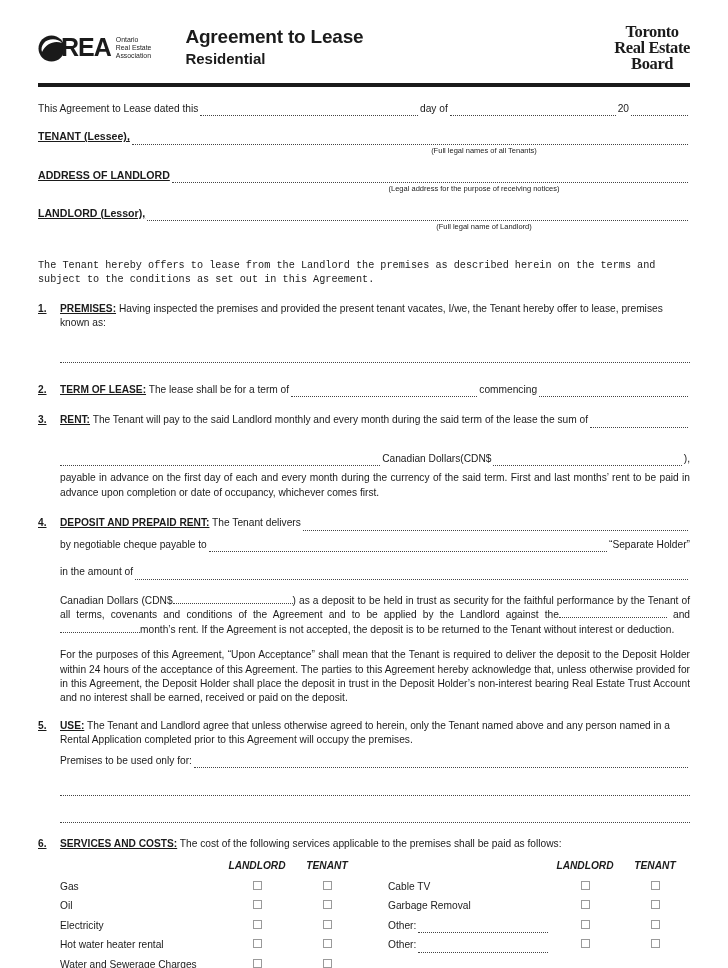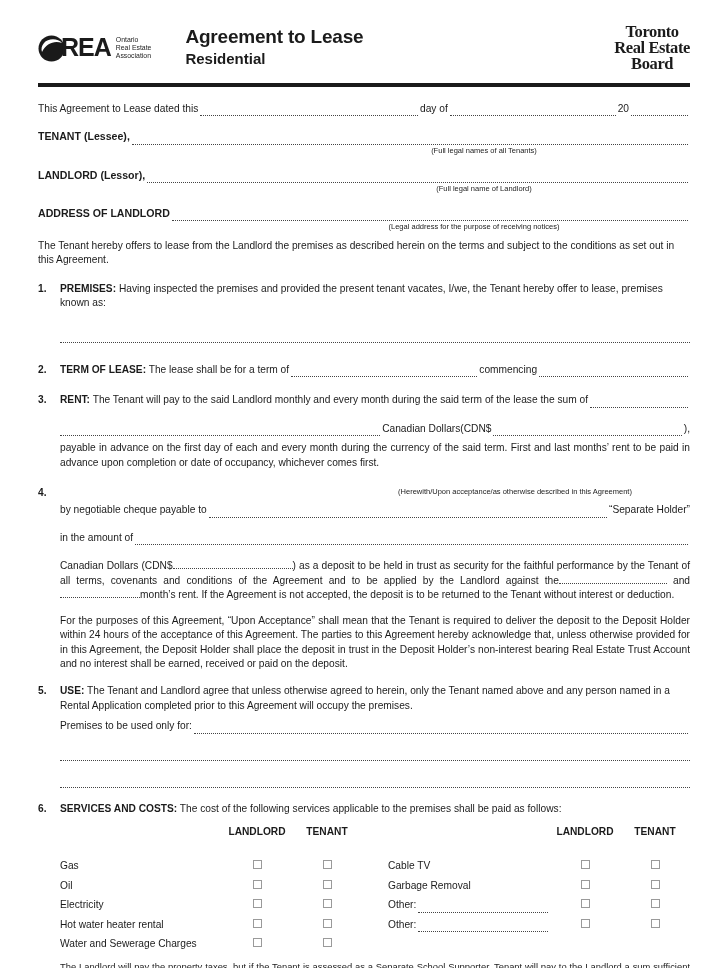--- a/index.html
+++ b/index.html
@@ -22,41 +22,41 @@
   .form-subtitle { font-size:15px; font-weight:800; margin-top:1px; }
   .treb { font-family:"Liberation Serif", serif; font-weight:bold; font-size:16.5px;
           line-height:0.95; text-align:center; letter-spacing:-0.4px; }
   .rule { height:4px; background:#1a1a1a; margin-top:9px; }
 
   
   .fline { display:flex; align-items:flex-end; }
   .lead { flex:1; border-bottom:1.3px dotted #444; height:0.85em; margin:0 2px; }
   .ilead { display:inline-block; border-bottom:1.3px dotted #444; height:0.8em; }
   .dotline { border-bottom:1.3px dotted #444; height:1em; }
-  .b { font-weight:bold; }
+  .b { font-weight:bold;text-decoration:underline; }
   .cap { font-size:7.5px; color:#222; line-height:1.2; }
   .caprow { display:flex; margin-top:1px;gap:20px; }
   .just { text-align:justify; }
 
   .dateline { margin-top:15px; }
   .party { margin-top:13px; }
   .party .b { font-size:10.6px; }
-  .offer { margin-top:8px; }
+  .offer { margin-top:28px;font-family:Liberation Mono, monospace; }
 
   
   .sec { display:flex; margin-top:14px; }
   .num { width:22px; flex:0 0 22px; }
   .secbody { flex:1; }
 
   
   .svc-table { display:flex; margin-top:8px; }
   .svc-half { flex:1; }
   .svc-half.rt { margin-left:26px; }
   .svc-hdr-row, .svc-row { display:flex; align-items:flex-end; }
-  .svc-hdr-row { margin-bottom:20px; }
+  .svc-hdr-row { margin-bottom:6px;font-style:italic; }
   .svc-label { flex:1; display:flex; align-items:flex-end; }
   .svc-col { width:70px; text-align:center; flex:0 0 70px; }
   .svc-row { margin-top:5px;text-align:center; }
   .cb { display:inline-block; width:9px; height:9px; border:1px solid #9a9a9a; background:#fff; }
   .svc-hdr { font-weight:800; font-size:10.2px; }
 
   
   .taxp { margin-top:9px; font-size:9.4px; line-height:1.28; text-align:justify; }
 </style>
 </head>
@@ -106,37 +106,37 @@
       <span class="lead"></span>
     </div>
     <div class="caprow">
       <span style="width:220px"></span>
       <span class="cap" style="flex:1; text-align:center">(Full legal names of all Tenants)</span>
     </div>
   </div>
 
   <div class="party">
     <div class="fline">
+      <span class="b">ADDRESS OF LANDLORD</span>
+      <span class="lead"></span>
+    </div>
+    <div class="caprow">
+      <span style="width:200px"></span>
+      <span class="cap" style="flex:1; text-align:center">(Legal address for the purpose of receiving notices)</span>
+    </div>
+  </div>
+
+  <div class="party">
+    <div class="fline">
       <span class="b">LANDLORD (Lessor),</span>
       <span class="lead"></span>
     </div>
     <div class="caprow">
       <span style="width:220px"></span>
       <span class="cap" style="flex:1; text-align:center">(Full legal name of Landlord)</span>
-    </div>
-  </div>
-
-  <div class="party">
-    <div class="fline">
-      <span class="b">ADDRESS OF LANDLORD</span>
-      <span class="lead"></span>
-    </div>
-    <div class="caprow">
-      <span style="width:200px"></span>
-      <span class="cap" style="flex:1; text-align:center">(Legal address for the purpose of receiving notices)</span>
     </div>
   </div>
 
   <div class="offer">The Tenant hereby offers to lease from the Landlord the premises as described herein on the terms and subject to the conditions as set out in this Agreement.</div>
 
   <div class="sec">
     <span class="num b">1.</span>
     <div class="secbody">
       <div><span class="b">PREMISES:</span>
         <span>Having inspected the premises and provided the present tenant vacates, I/we, the Tenant hereby offer to lease, premises known as:</span></div>
@@ -156,36 +156,37 @@
   </div>
 
   <div class="sec" style="margin-top:16px">
     <span class="num b">3.</span>
     <div class="secbody">
       <div class="fline">
         <span><span class="b">RENT:</span>
           <span>The Tenant will pay to the said Landlord monthly and every month during the said term of the lease the sum of</span></span>
         <span class="lead"></span>
       </div>
-      <div class="fline" style="margin-top:14px">
+      <div class="fline" style="margin-top:24px">
         <span class="lead" style="flex:1.7; margin-left:0"></span>
         <span>Canadian Dollars(CDN$</span>
         <span class="lead"></span>
         <span>),</span>
       </div>
       <div class="just" style="margin-top:5px">payable in advance on the first day of each and every month during the currency of the said term. First and last months’ rent to be paid in advance upon completion or date of occupancy, whichever comes first.</div>
     </div>
   </div>
 
   <div class="sec" style="margin-top:16px">
     <span class="num b">4.</span>
     <div class="secbody">
-      <div class="caprow">
-        <span style="width:260px"></span>
-        <span class="cap" style="flex:1; text-align:center">(Herewith/Upon acceptance/as otherwise described in this Agreement)</span>
+      <div class="fline">
+        <span><span class="b">DEPOSIT AND PREPAID RENT:</span>
+          <span>The Tenant delivers</span></span>
+        <span class="lead"></span>
       </div>
       <div class="fline" style="margin-top:7px">
         <span>by negotiable cheque payable to</span>
         <span class="lead"></span>
         <span>“Separate Holder”</span>
       </div>
       <div class="fline" style="margin-top:13px">
         <span>in the amount of</span>
         <span class="lead"></span>
       </div>

